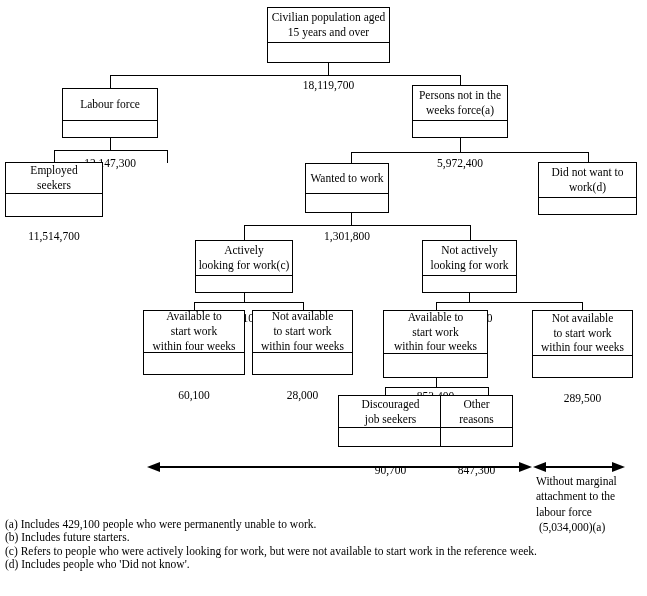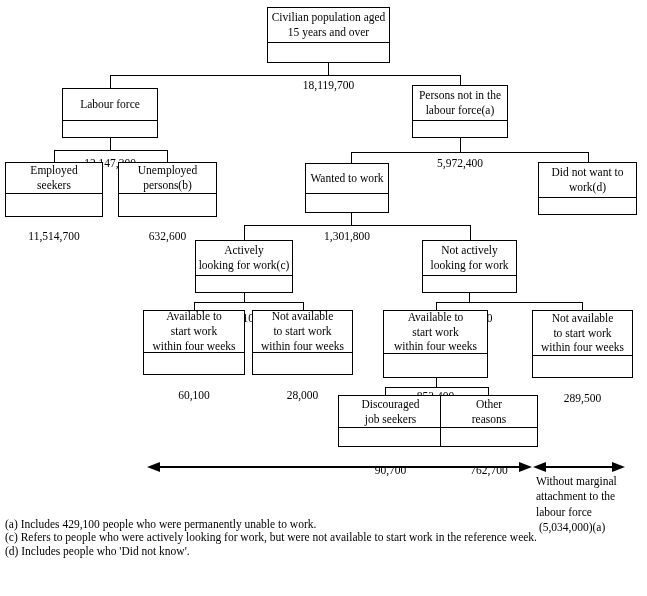--- a/index.html
+++ b/index.html
@@ -84,35 +84,30 @@
     <div class="value">18,119,700</div>
   </div>
 
   <div class="node" style="left:62px;top:88px;width:96px;height:50px;--lh:32px">
     <div class="label">Labour force</div>
     <div class="value">12,147,300</div>
   </div>
 
   <div class="node" style="left:412px;top:85px;width:96px;height:53px;--lh:35px">
     <div class="label">Persons not in the
-labour force(a)</div>
+weeks force(a)</div>
     <div class="value">5,972,400</div>
   </div>
 
   <div class="node" style="left:5px;top:162px;width:98px;height:55px;--lh:31px">
     <div class="label">Employed
 seekers</div>
     <div class="value">11,514,700</div>
   </div>
 
-  <div class="node" style="left:118px;top:162px;width:99px;height:55px;--lh:31px">
-    <div class="label">Unemployed
-persons(b)</div>
-    <div class="value">632,600</div>
-  </div>
 
   <div class="node" style="left:305px;top:163px;width:84px;height:50px;--lh:30px">
     <div class="label">Wanted to work</div>
     <div class="value">1,301,800</div>
   </div>
 
   <div class="node" style="left:538px;top:162px;width:99px;height:53px;--lh:35px">
     <div class="label">Did not want to
 work(d)</div>
   </div>
@@ -156,24 +151,24 @@
 within four weeks</div>
     <div class="value">289,500</div>
   </div>
 
   <div class="node" style="left:338px;top:395px;width:105px;height:52px;--lh:32px">
     <div class="label">Discouraged
 job seekers</div>
     <div class="value">90,700</div>
   </div>
 
-  <div class="node" style="left:440px;top:395px;width:98px;height:52px;--lh:32px">
+  <div class="node" style="left:440px;top:395px;width:73px;height:52px;--lh:32px">
     <div class="label">Other
 reasons</div>
-    <div class="value">762,700</div>
+    <div class="value">847,300</div>
   </div>
 
   <div id="connectors">
       <div class="line" style="left: 328px; top: 63px; width: 1px; height: 13px;"></div>
       <div class="line" style="left: 110px; top: 75px; width: 351px; height: 1px;"></div>
       <div class="line" style="left: 110px; top: 75px; width: 1px; height: 14px;"></div>
       <div class="line" style="left: 460px; top: 75px; width: 1px; height: 11px;"></div>
       <div class="line" style="left: 110px; top: 138px; width: 1px; height: 13px;"></div>
       <div class="line" style="left: 54px; top: 150px; width: 114px; height: 1px;"></div>
       <div class="line" style="left: 54px; top: 150px; width: 1px; height: 13px;"></div>
@@ -211,17 +206,18 @@
     <span class="shaft" style="left:545px;top:466px;width:68px"></span>
     <span class="ah right" style="left:612px;top:462px"></span>
   </div>
   <div class="arrow-caption-block" style="left:536px;top:474px;width:108px">Without marginal
 attachment to the
 labour force
 &nbsp;(5,034,000)(a)</div>
 
   <div class="footnotes">
     <div>(a) Includes 429,100 people who were permanently unable to work.</div>
+    <div>(b) Includes future starters.</div>
     <div>(c) Refers to people who were actively looking for work, but were not available to start work in the reference week.</div>
     <div>(d) Includes people who 'Did not know'.</div>
   </div>
 
 </div>
 
 </body></html>

